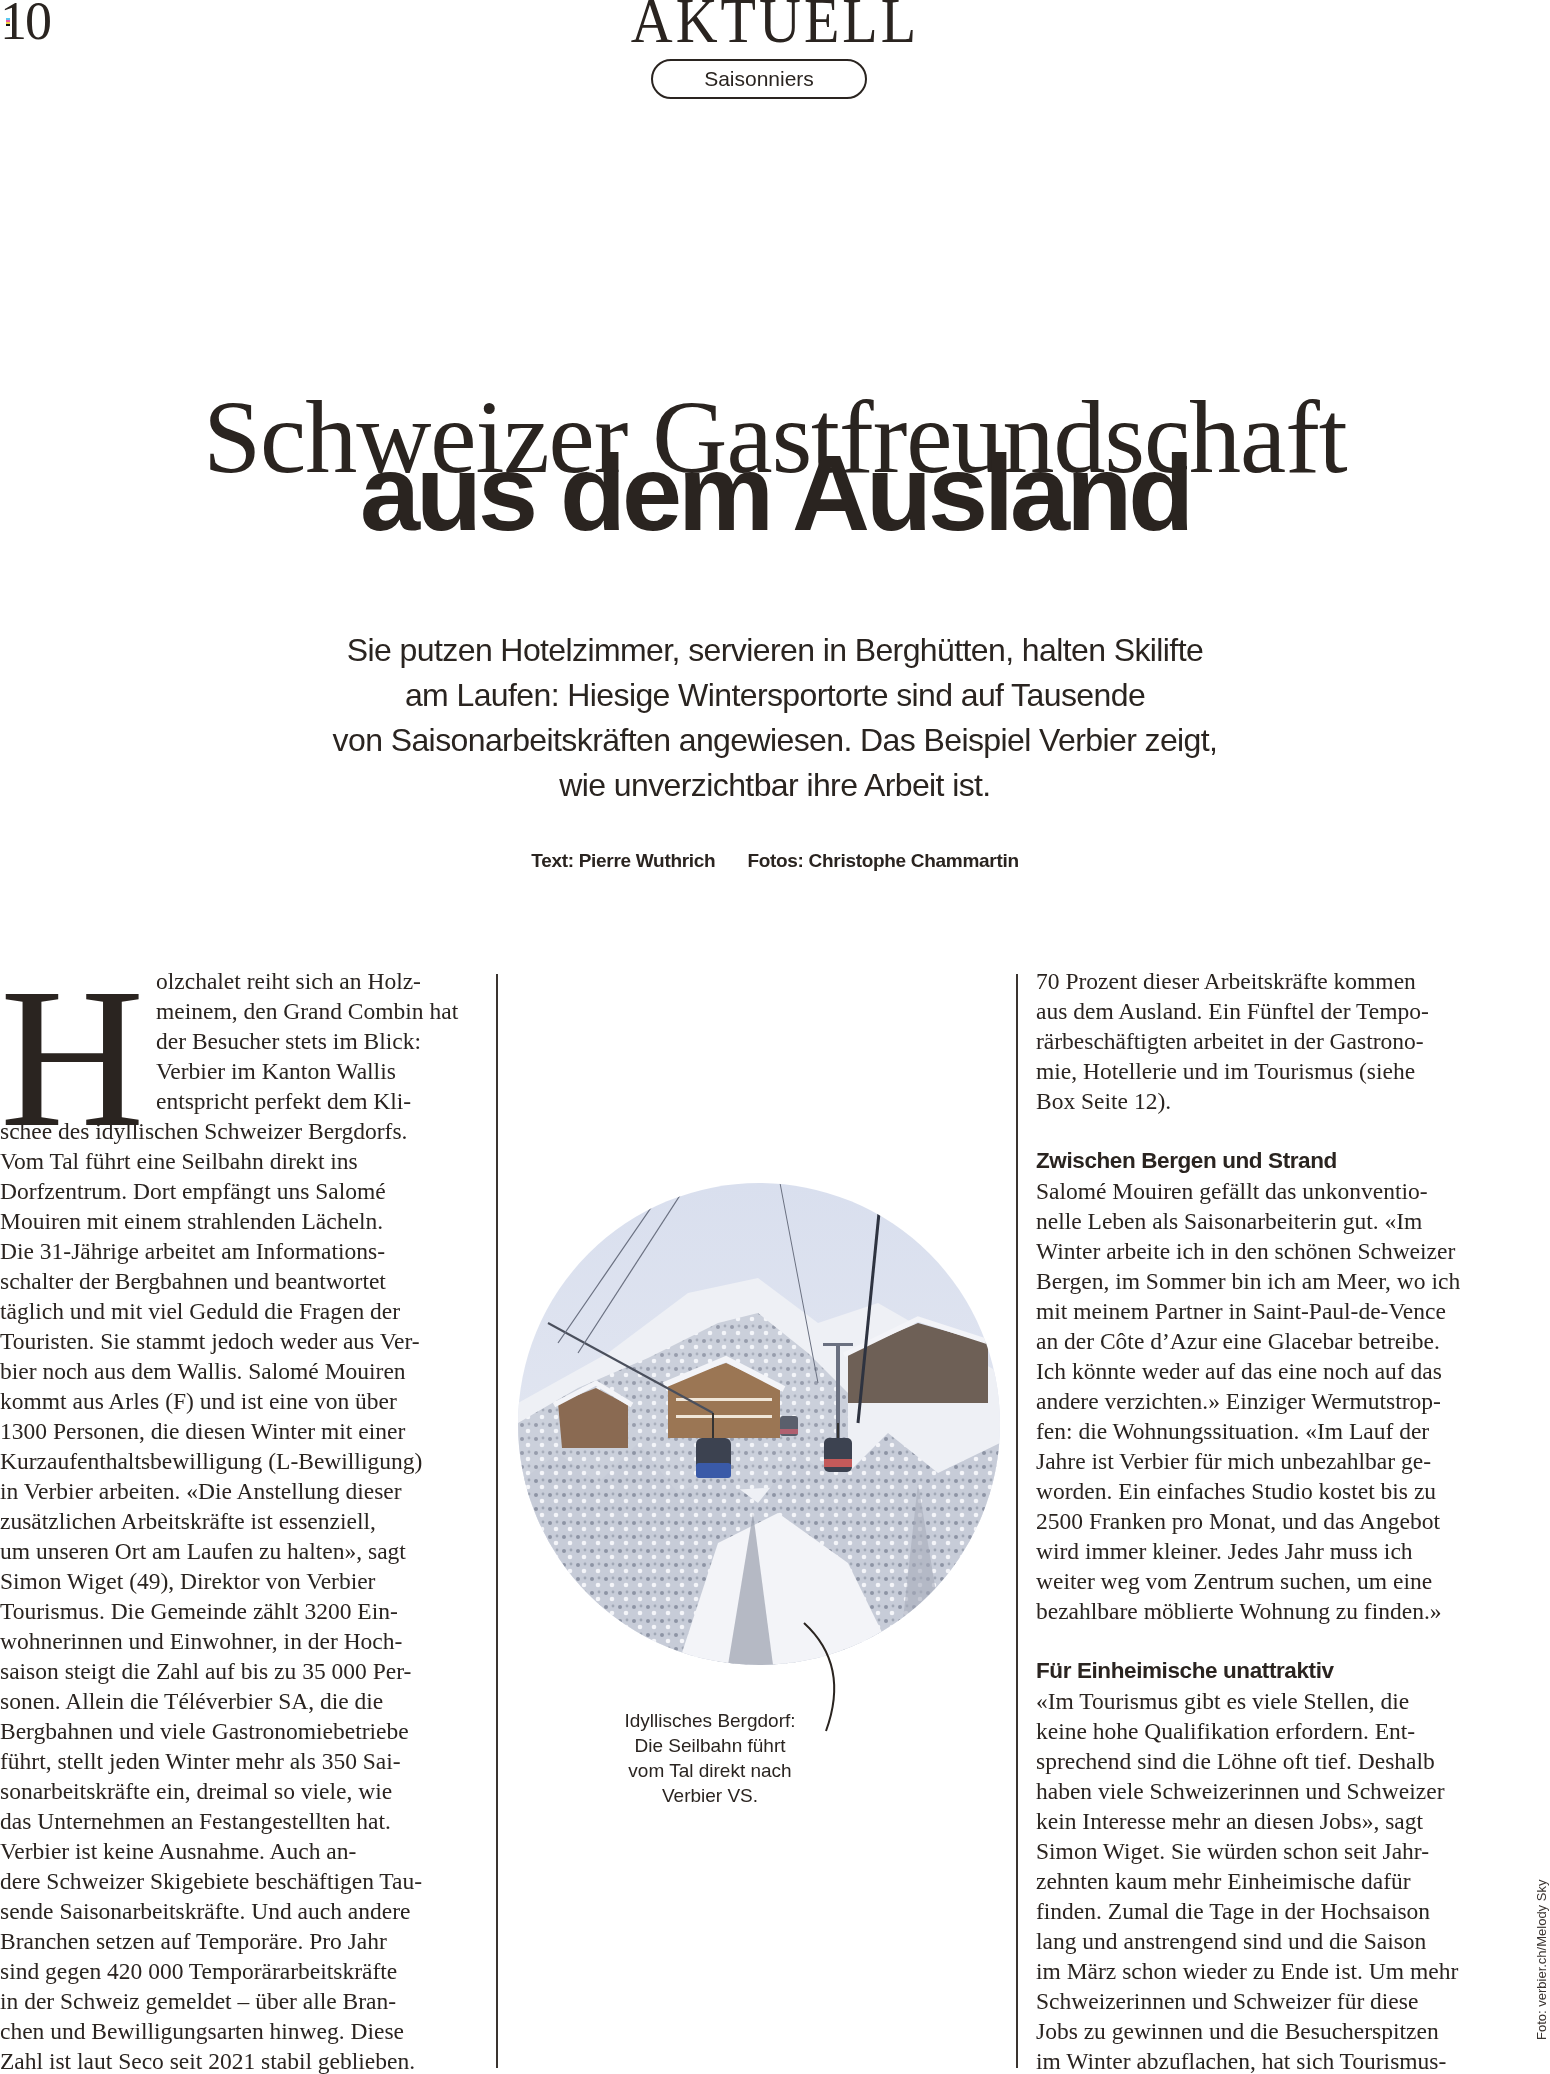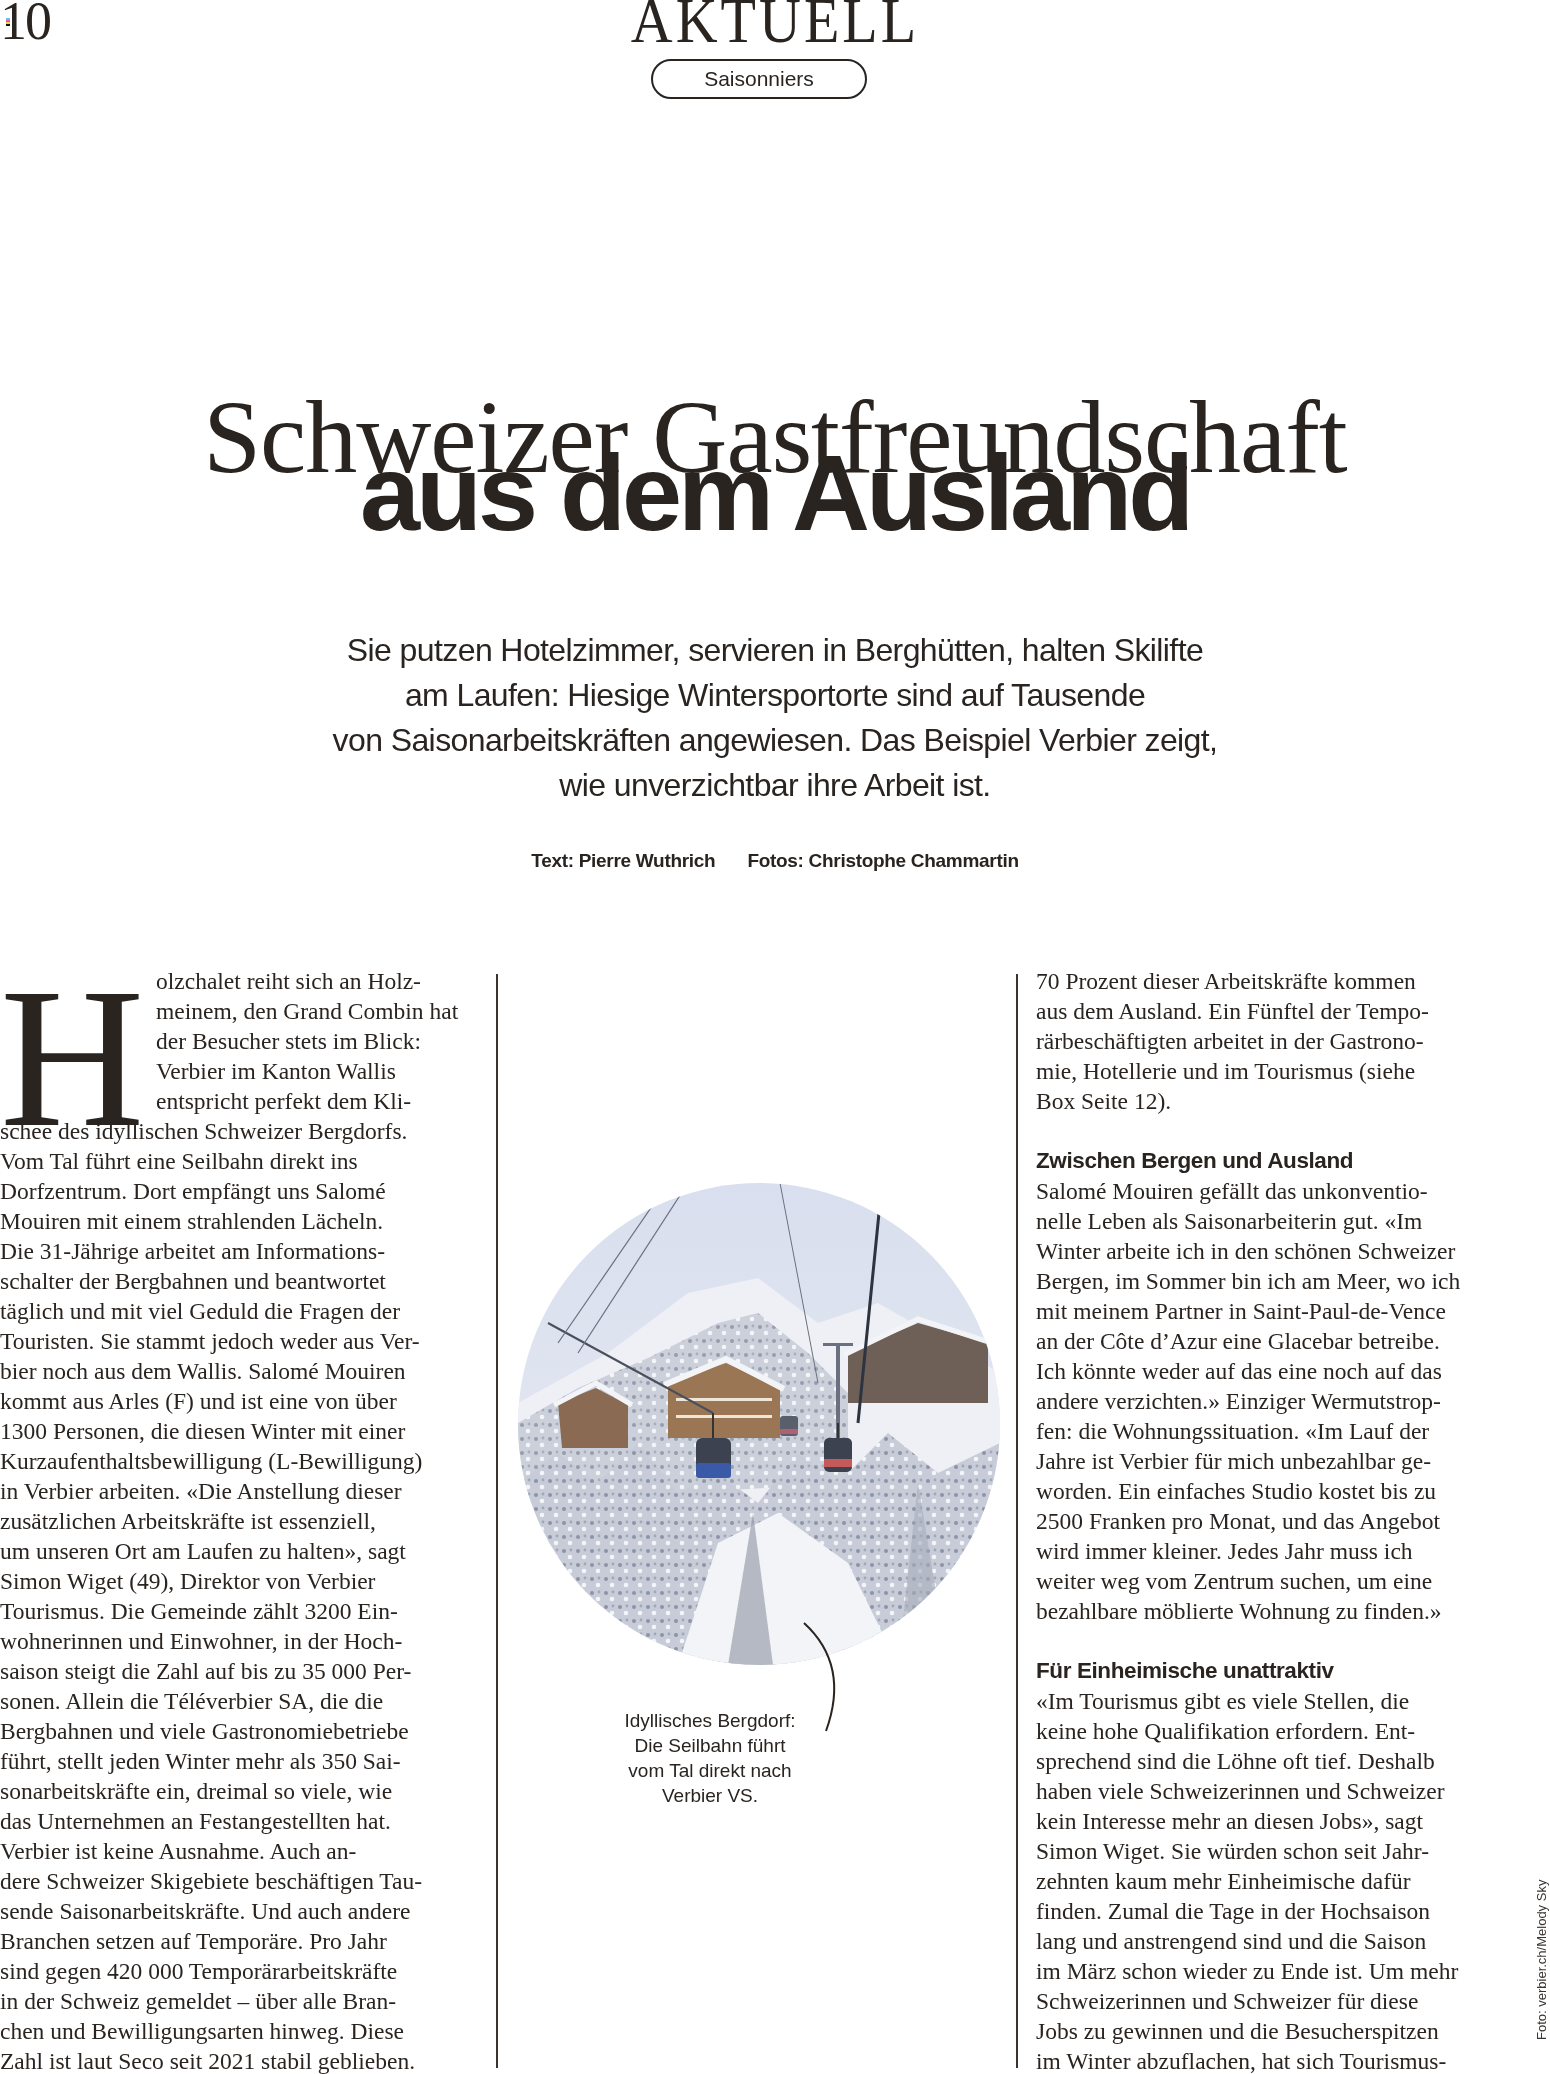--- a/index.html
+++ b/index.html
@@ -237,21 +237,21 @@
   <span>Verbier VS.</span>
 </div>
 
 <div class="body-col" style="left:1036px; top:966px; width:500px;">
   <span class="line">70 Prozent dieser Arbeitskräfte kommen</span>
   <span class="line">aus dem Ausland. Ein Fünftel der Tempo-</span>
   <span class="line">rärbeschäftigten arbeitet in der Gastrono-</span>
   <span class="line">mie, Hotellerie und im Tourismus (siehe</span>
   <span class="line">Box Seite 12).</span>
   <div class="gap"></div>
-  <span class="line subhead">Zwischen Bergen und Ausland</span>
+  <span class="line subhead">Zwischen Bergen und Strand</span>
   <span class="line">Salomé Mouiren gefällt das unkonventio-</span>
   <span class="line">nelle Leben als Saisonarbeiterin gut. «Im</span>
   <span class="line">Winter arbeite ich in den schönen Schweizer</span>
   <span class="line">Bergen, im Sommer bin ich am Meer, wo ich</span>
   <span class="line">mit meinem Partner in Saint-Paul-de-Vence</span>
   <span class="line">an der Côte d’Azur eine Glacebar betreibe.</span>
   <span class="line">Ich könnte weder auf das eine noch auf das</span>
   <span class="line">andere verzichten.» Einziger Wermutstrop-</span>
   <span class="line">fen: die Wohnungssituation. «Im Lauf der</span>
   <span class="line">Jahre ist Verbier für mich unbezahlbar ge-</span>

